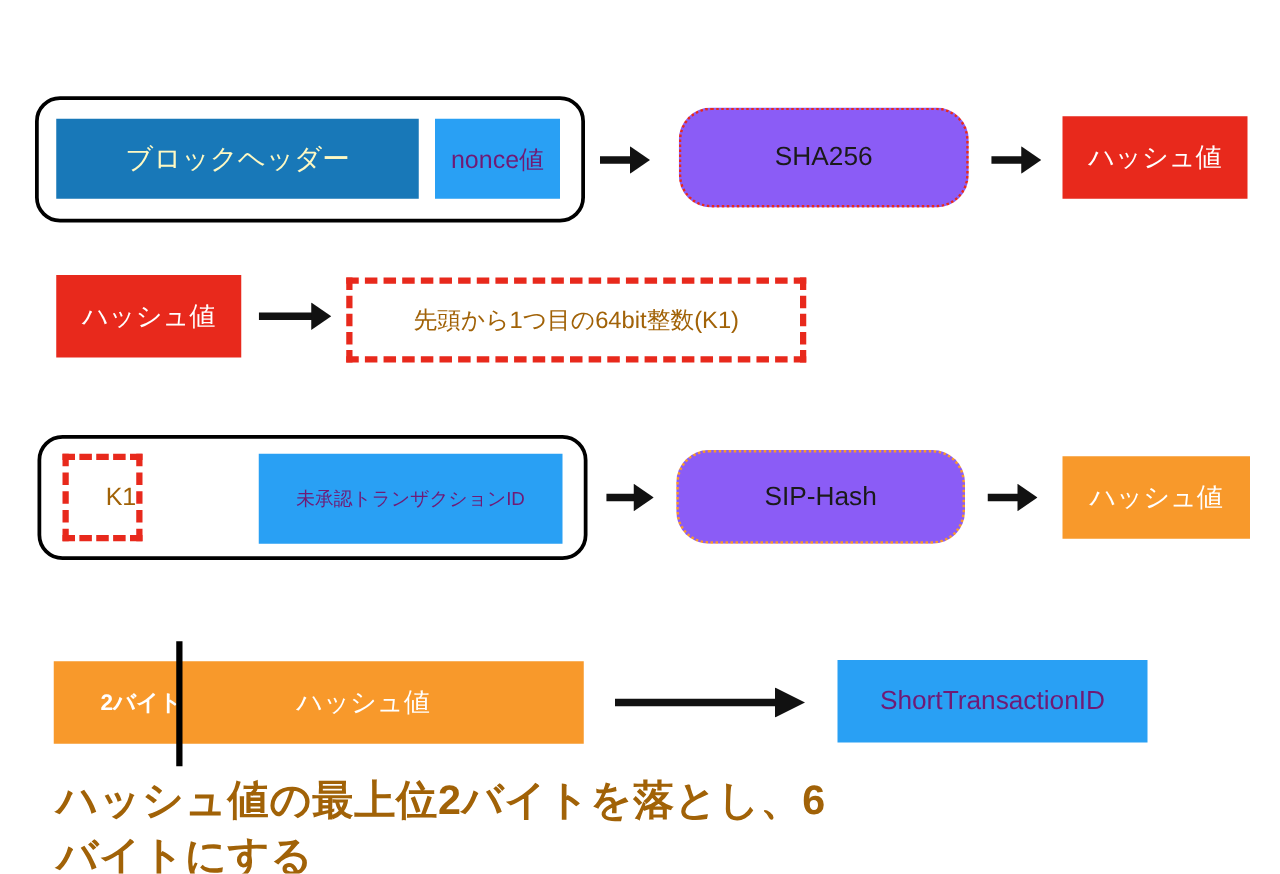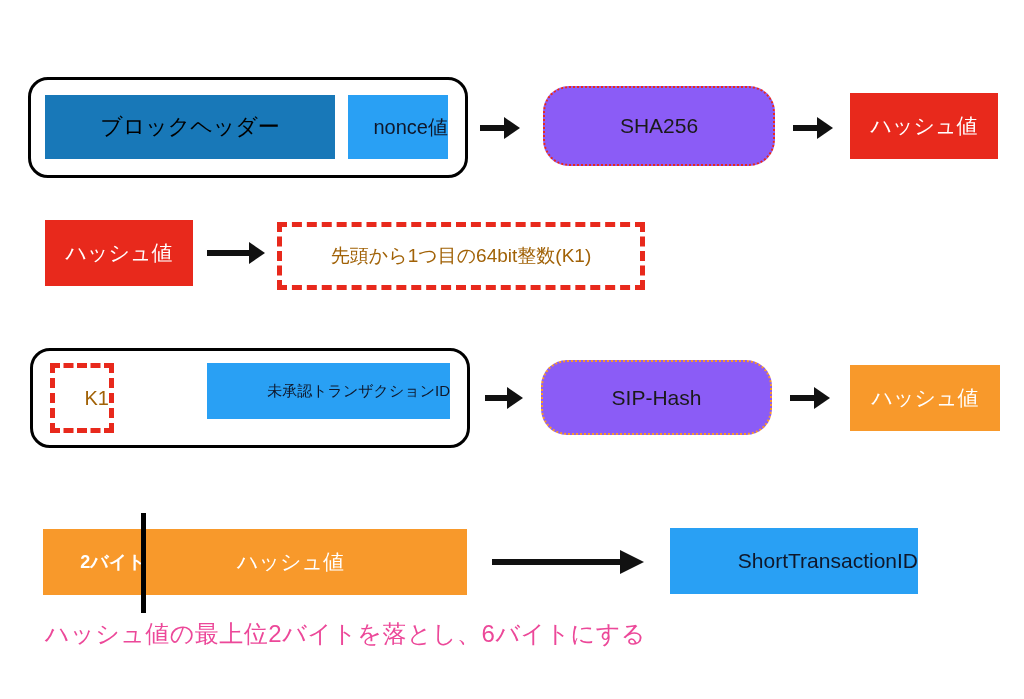--- a/index.html
+++ b/index.html
@@ -14,22 +14,22 @@
   .center{display:flex;align-items:center;justify-content:center;}
 
   
   .group{
     border:3px solid #000000;
     border-radius:20px;
     background:#ffffff;
   }
 
   
-  .box-darkblue{background:#1878b8;color:#000000;}
-  .box-lightblue{background:#29a0f4;color:#0f172a;justify-content:flex-end;}
+  .box-darkblue{background:#1878b8;color:#fef9c3;}
+  .box-lightblue{background:#29a0f4;color:#701a75;}
   .box-red{background:#e8291c;color:#ffffff;}
   .box-orange{background:#f8992b;color:#ffffff;}
 
   
   .process{
     background:#8b5cf6;
     border-radius:26px;
     color:#1a1a1a;
   }
   .process.red-dotted{border:2px dotted #e8291c;}
@@ -46,21 +46,21 @@
   .arrow{position:absolute;}
 
   .txt-22{font-size:22px;}
   .txt-21{font-size:21px;}
   .txt-20{font-size:20px;}
   .txt-19{font-size:19px;}
   .txt-15{font-size:15px;}
   .bold{font-weight:bold;}
 
   #divider-line{background:#000000;}
-  #caption{color:#ec4899;font-size:24px;font-weight:normal;letter-spacing:0.5px;}
+  #caption{color:#a16207;font-size:33px;font-weight:bold;letter-spacing:0.5px;}
 </style>
 </head>
 <body>
 
 <div id="canvas">
 
   <div class="abs group" style="left:28px;top:77px;width:440px;height:101px;"></div>
 
   <div class="abs center box-darkblue txt-22" style="left:45px;top:95px;width:290px;height:64px;">
     <span>ブロックヘッダー</span>
@@ -102,21 +102,21 @@
   </div>
 
 
   <div class="abs group" style="left:30px;top:348px;width:440px;height:100px;"></div>
 
   <div class="abs center red-dashed txt-20" style="left:50px;top:363px;width:64px;height:70px;justify-content:flex-end;">
     <span>K1</span>
   </div>
 
 
-  <div class="abs center box-lightblue txt-15" style="left:207px;top:363px;width:243px;height:56px;">
+  <div class="abs center box-lightblue txt-15" style="left:207px;top:363px;width:243px;height:72px;">
     <span>未承認トランザクションID</span>
   </div>
 
   <svg class="arrow" style="left:485px;top:387px;" width="38" height="22" viewBox="0 0 38 22">
     <rect x="0" y="8" width="24" height="6" fill="#111111"></rect>
     <polygon points="22,0 38,11 22,22" fill="#111111"></polygon>
   </svg>
 
   <div class="abs center process orange-dotted txt-21" style="left:541px;top:360px;width:231px;height:75px;">
     <span>SIP-Hash</span>

